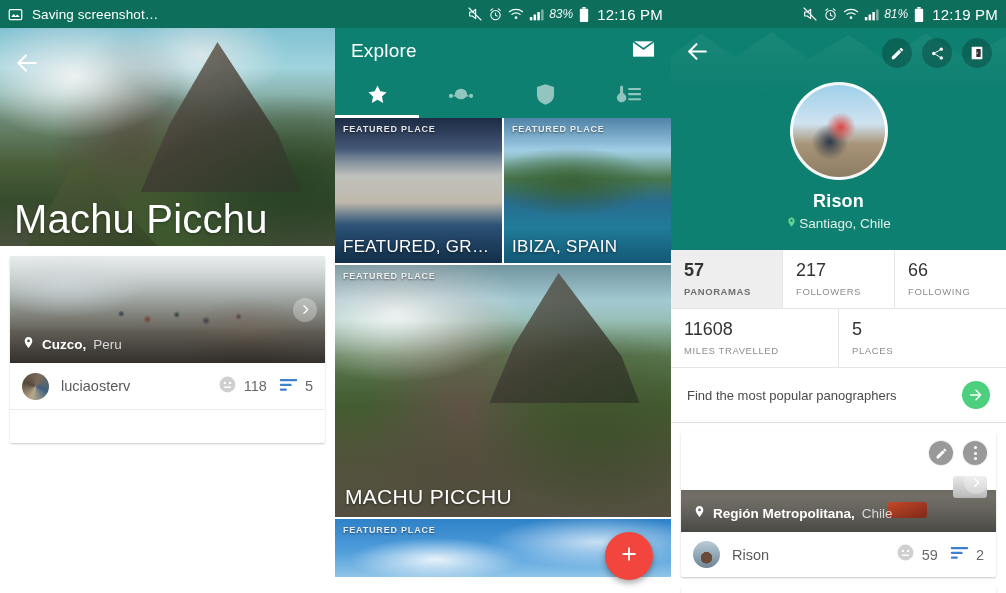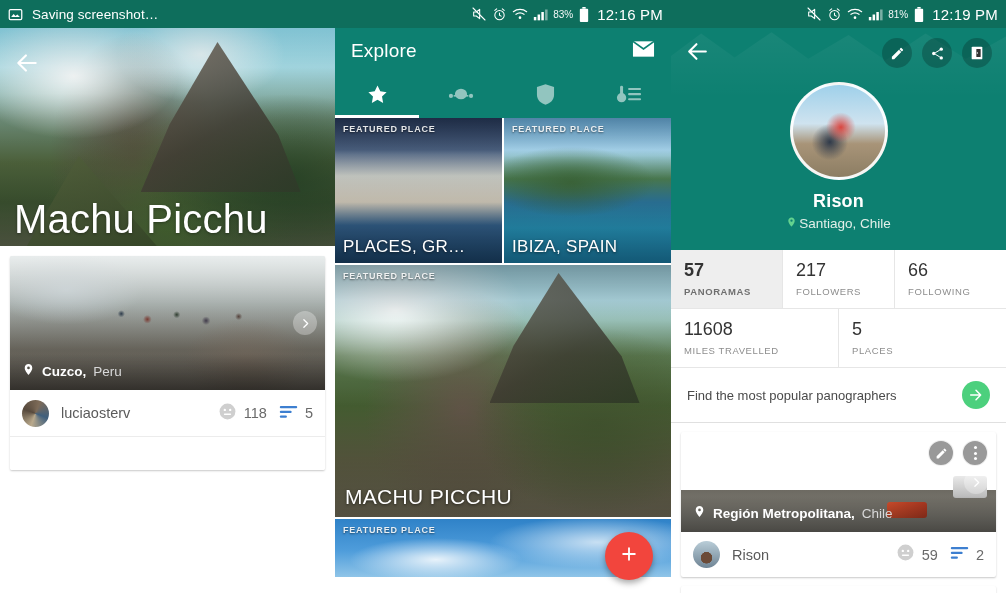--- a/index.html
+++ b/index.html
@@ -17,21 +17,21 @@
 
   
   .statusbar {
     height: 28px; background: #0e6e5c; color: #ffffff;
     display: flex; align-items: center; padding: 0 8px;
     font-size: 13px; position: relative; z-index: 40;
   }
   .statusbar.left-note { justify-content: flex-start; gap: 9px; }
   .statusbar.right-icons { justify-content: flex-end; gap: 5px; }
   .sb-text { font-size: 13.5px; letter-spacing: .1px; }
-  .sb-batt-pct { font-size: 10px; opacity: .95; margin-right: 1px; }
+  .sb-batt-pct { font-size: 12px; opacity: .95; margin-right: 1px; font-style: italic; }
   .sb-time { font-size: 15px; margin-left: 3px; letter-spacing: .2px; }
   .sb-ico { display: inline-flex; align-items: center; }
 
   
   .hero1 {
     position: relative; height: 218px; width: 100%;
     background:
       linear-gradient(to bottom, rgba(0,0,0,0.10), rgba(0,0,0,0.02) 30%, rgba(0,0,0,0.18)),
       radial-gradient(ellipse 150px 90px at 22% 22%, rgba(255,255,255,0.92), rgba(255,255,255,0) 70%),
       radial-gradient(ellipse 120px 70px at 60% 12%, rgba(255,255,255,0.75), rgba(255,255,255,0) 70%),
@@ -65,21 +65,21 @@
   .desc-block {
     background: #e3e3e3; padding: 22px 18px 26px;
     text-align: center; color: #585858;
     font-size: 15.2px; line-height: 22px;
   }
   .card1 {
     margin: 10px 10px 0; background: #fff;
     box-shadow: 0 1px 2px rgba(0,0,0,.22); border-radius: 2px; overflow: hidden;
   }
   .card1-photo {
-    position: relative; height: 134px;
+    position: relative; height: 107px;
     background:
       linear-gradient(to bottom, rgba(255,255,255,.55), rgba(255,255,255,.12) 38%, rgba(0,0,0,.30)),
       radial-gradient(ellipse 110px 50px at 18% 25%, #b9c3c6, rgba(185,195,198,0) 70%),
       radial-gradient(ellipse 90px 60px at 75% 78%, #7a6e60, rgba(122,110,96,0) 70%),
       linear-gradient(to bottom, #cdd6d6 0%, #9aa3a0 35%, #6e6a5f 70%, #8b8478 100%);
   }
   .card1-figs {
     position: absolute; left: 30%; top: 44px; width: 52%; height: 46px;
     background:
       radial-gradient(circle 5px at 10% 30%, #2b3a4a, rgba(43,58,74,0) 72%),
@@ -454,21 +454,21 @@
               </svg>
           </span>
         </div>
         <div class="tab-underline"></div>
       </div>
     </div>
 
     <div class="feat-row">
       <div class="feat-cell mykonos">
         <span class="feat-tag">FEATURED PLACE</span>
-        <span class="feat-name">PLACES, GR…</span>
+        <span class="feat-name">FEATURED, GR…</span>
       </div>
       <div class="feat-cell ibiza">
         <span class="feat-tag">FEATURED PLACE</span>
         <span class="feat-name">IBIZA, SPAIN</span>
       </div>
     </div>
 
     <div class="big-feat">
       <div class="big-feat-peak"></div>
       <span class="feat-tag">FEATURED PLACE</span>

